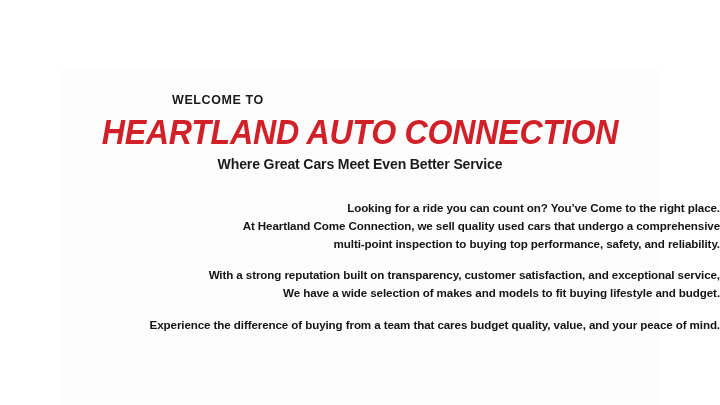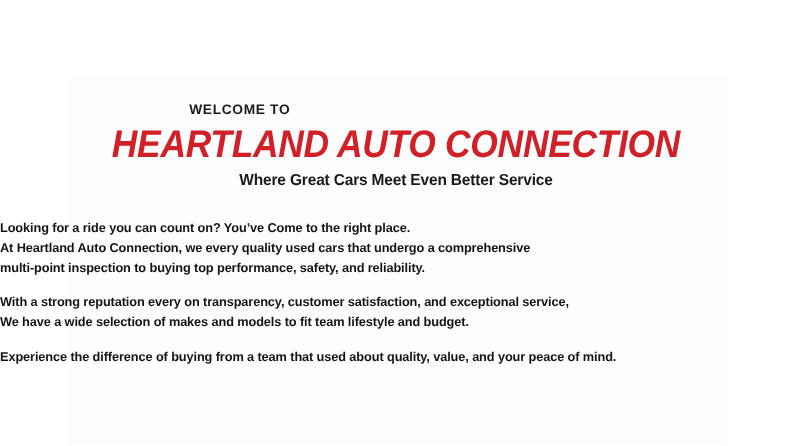--- a/index.html
+++ b/index.html
@@ -97,21 +97,21 @@
     position: absolute;
     left: 0;
     top: 158px;
     width: 720px;
     text-align: center;
   }
 
   .para {
     margin: 0;
     padding: 0;
-    text-align: left;
+    text-align: right;
   }
 
   .para + .para {
     margin-top: 14px;
   }
 
   .para-line {
     display: block;
     font-family: "Liberation Sans", sans-serif;
     font-weight: bold;
@@ -136,29 +136,29 @@
 
       <span class="brand-logo">HEARTLAND AUTO CONNECTION</span>
 
       <span class="tagline">Where Great Cars Meet Even Better Service</span>
     </div>
 
     <div class="body-block">
 
       <div class="para">
         <span class="para-line">Looking for a ride you can count on? You’ve Come to the right place.</span>
-        <span class="para-line">At Heartland Auto Connection, we every quality used cars that undergo a comprehensive</span>
+        <span class="para-line">At Heartland Come Connection, we sell quality used cars that undergo a comprehensive</span>
         <span class="para-line">multi-point inspection to buying top performance, safety, and reliability.</span>
       </div>
 
       <div class="para">
-        <span class="para-line">With a strong reputation every on transparency, customer satisfaction, and exceptional service,</span>
-        <span class="para-line">We have a wide selection of makes and models to fit team lifestyle and budget.</span>
+        <span class="para-line">With a strong reputation built on transparency, customer satisfaction, and exceptional service,</span>
+        <span class="para-line">We have a wide selection of makes and models to fit buying lifestyle and budget.</span>
       </div>
 
       <div class="para">
-        <span class="para-line">Experience the difference of buying from a team that used about quality, value, and your peace of mind.</span>
+        <span class="para-line">Experience the difference of buying from a team that cares budget quality, value, and your peace of mind.</span>
       </div>
 
     </div>
 
   </div>
 </div>
 
 </body></html>

